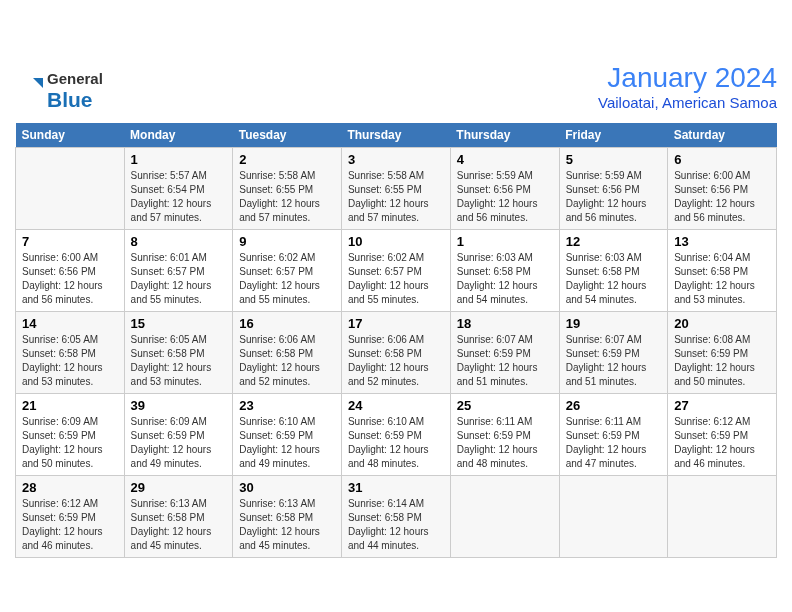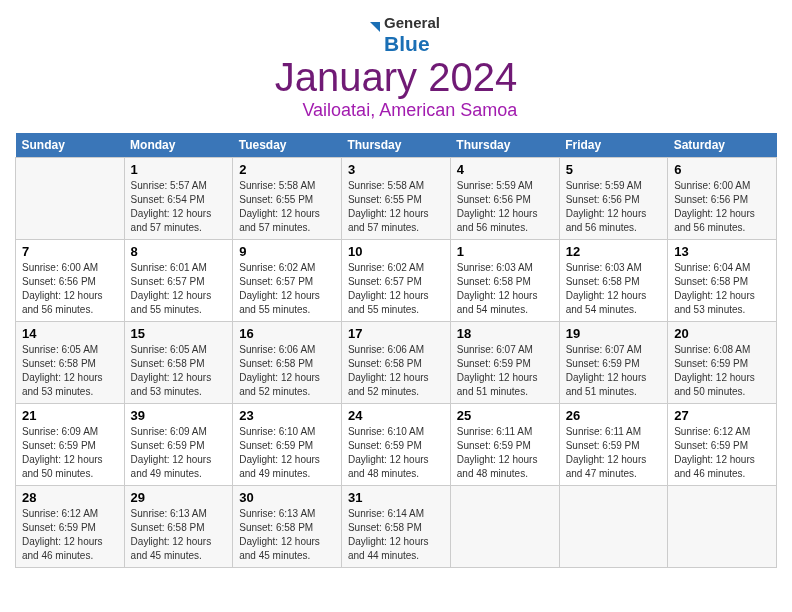--- a/index.html
+++ b/index.html
@@ -6,40 +6,40 @@
     body {
       font-family: Arial, sans-serif;
       background: #fff;
       width: 792px;
       min-height: 612px;
       padding: 15px;
     }
     .header-area {
       display: flex;
       justify-content: space-between;
-      align-items: center;
+      align-items: flex-end;
       margin-bottom: 12px;
-      flex-direction: column;
     }
     .logo {
       display: flex;
       align-items: center;
       gap: 0;
     }
     .title-area {
       text-align: right;
     }
     .month-title {
-      font-size: 40px;
+      font-size: 28px;
       font-weight: normal;
-      color: #701a75;
+      color: #3b82f6;
+      margin-top: 47px;
     }
     .location-title {
-      font-size: 18px;
-      color: #a21caf;
+      font-size: 15px;
+      color: #1d4ed8;
     }
     table {
       width: 100%;
       border-collapse: collapse;
       font-size: 11px;
     }
     thead tr th {
       background-color: #3a76b8;
       color: #fff;
       text-align: left;

